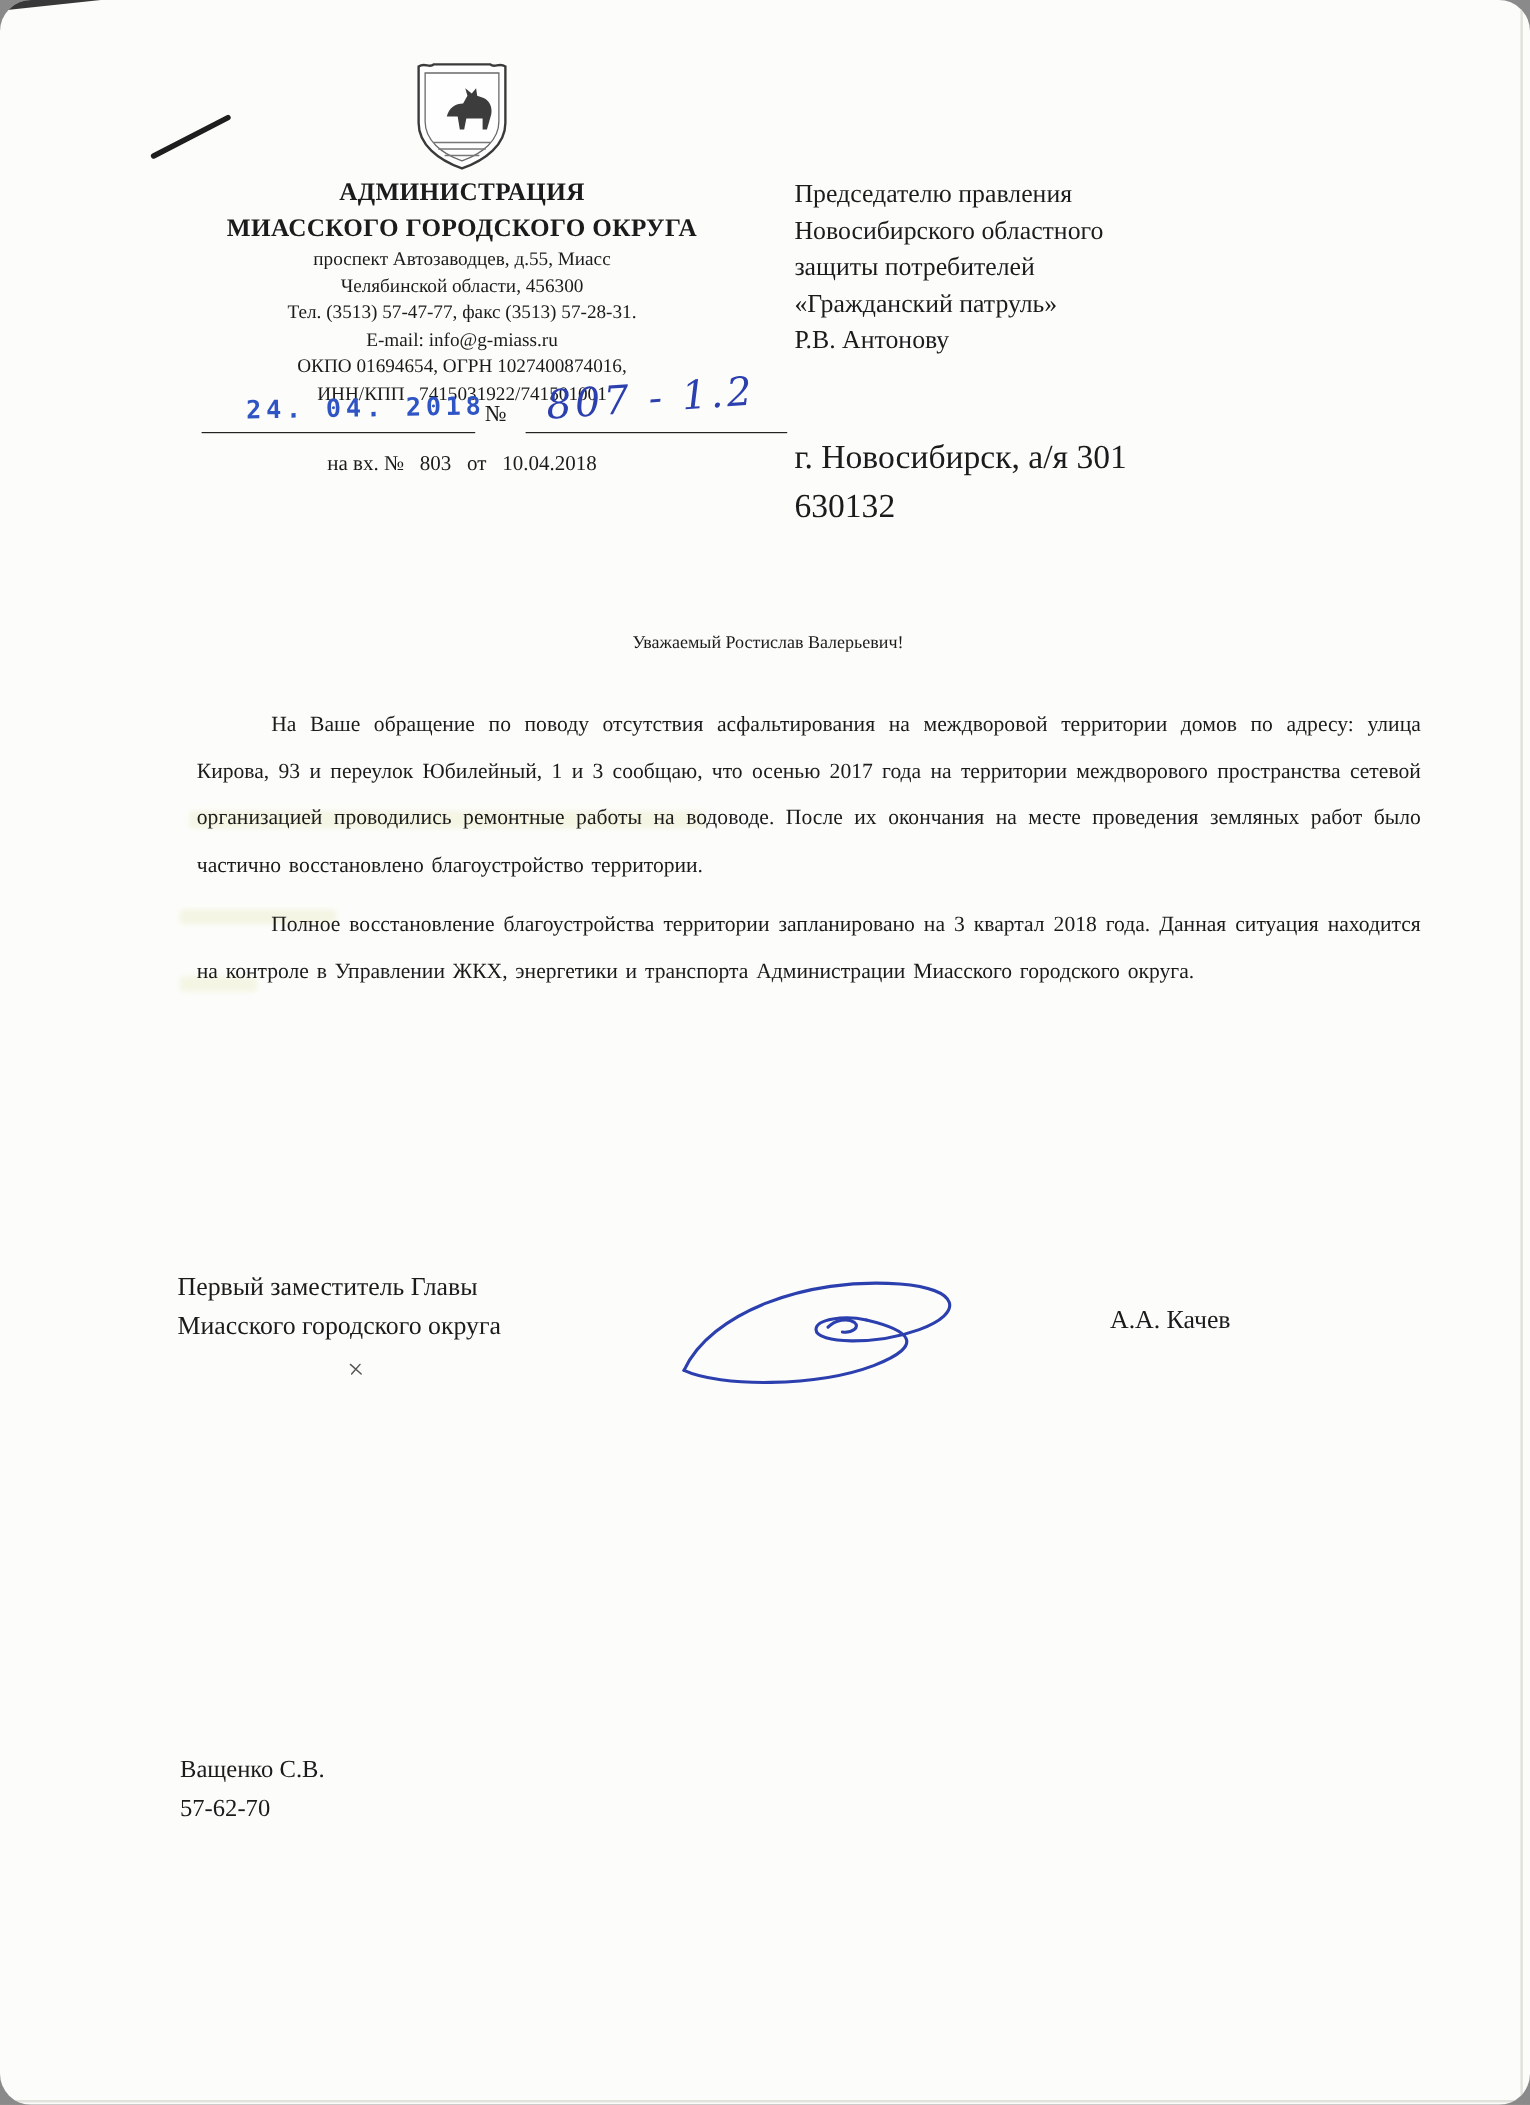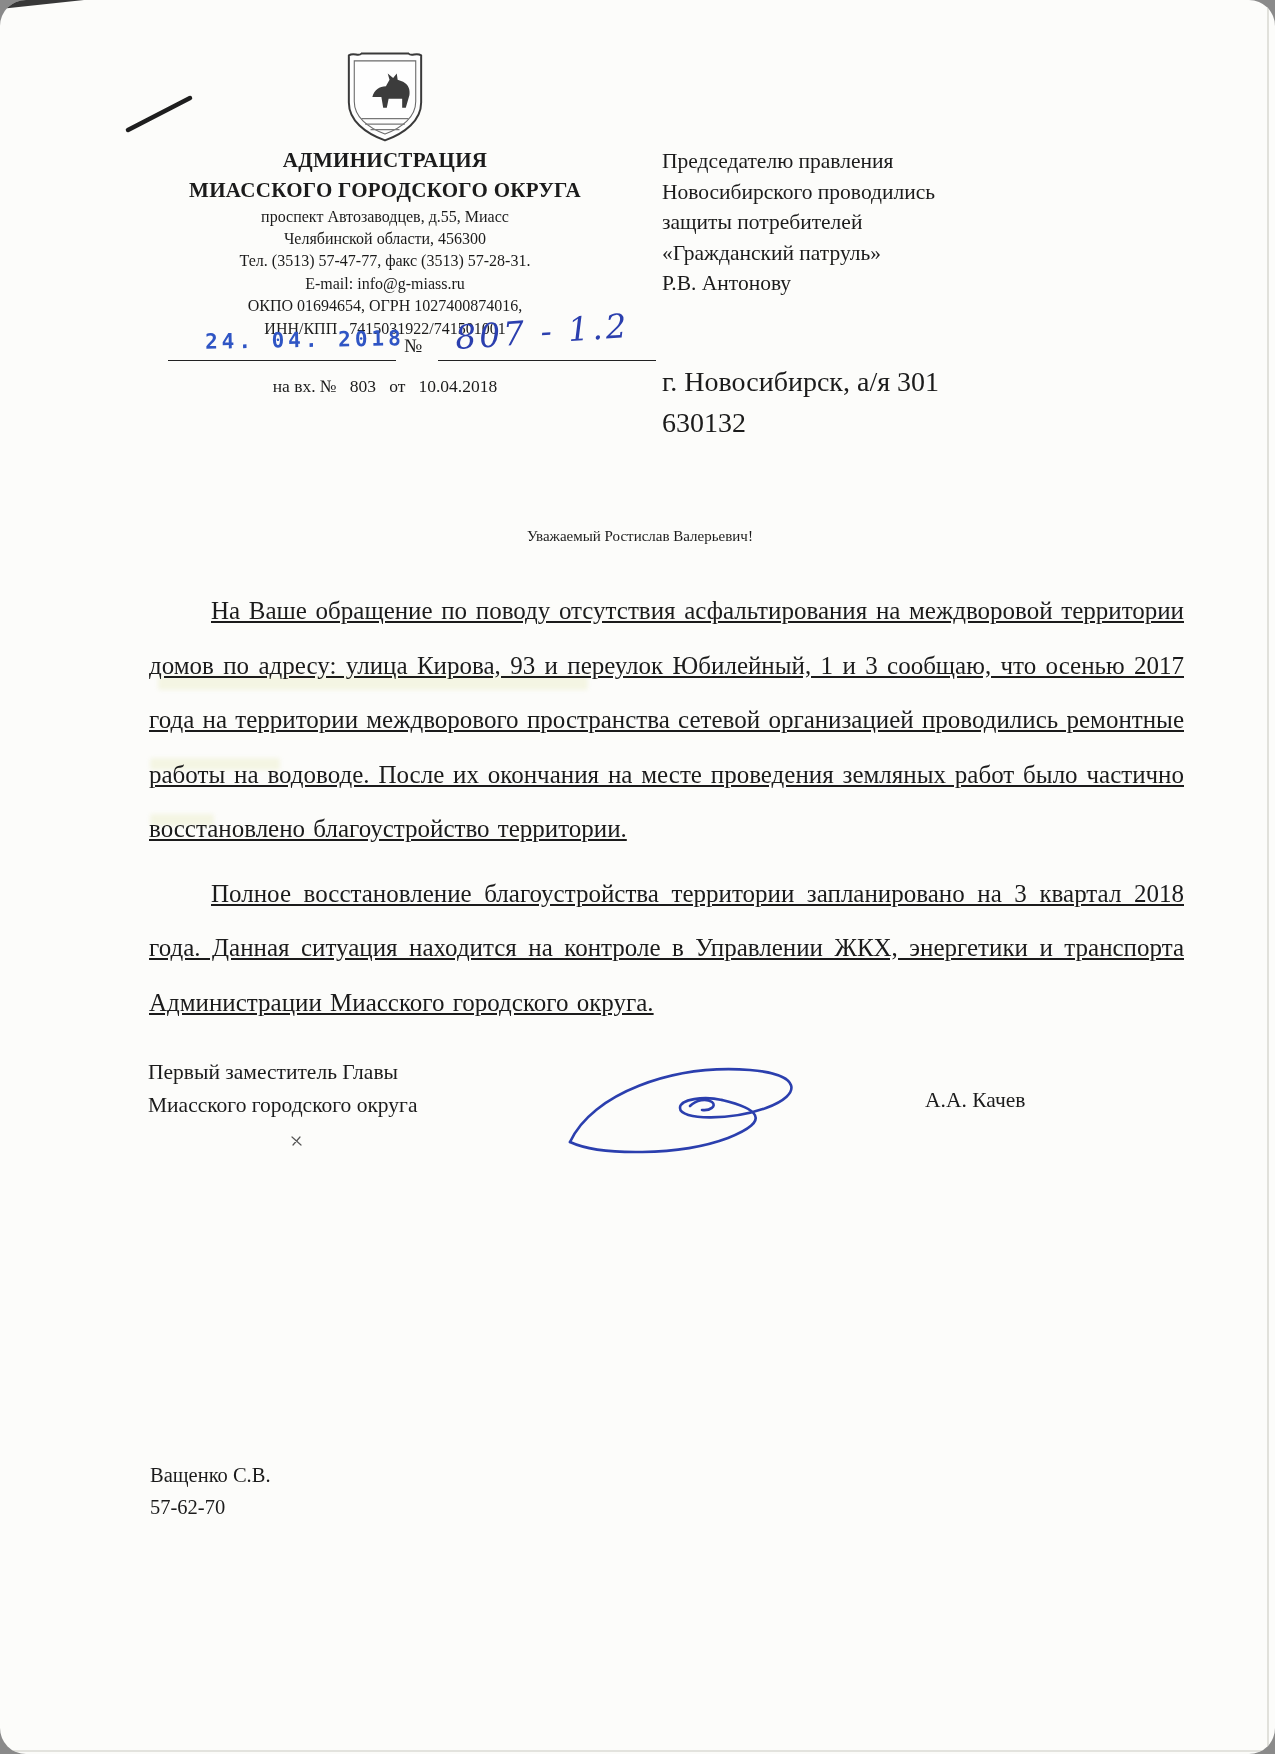--- a/index.html
+++ b/index.html
@@ -38,25 +38,24 @@
     transform:rotate(-4deg);
   }
   .refline{position:absolute;left:150px;top:376px;width:470px;text-align:center;font-size:17.5px;}
   
   .addr{position:absolute;left:662px;top:146px;width:390px;font-size:21.5px;line-height:1.42;}
   .addr-city{position:absolute;left:662px;top:362px;width:390px;font-size:28px;line-height:1.45;}
   
   .salutation{position:absolute;left:150px;top:528px;width:980px;text-align:center;font-size:15px;}
   .body-text{position:absolute;left:148px;top:584px;width:1036px;}
   .body-text p{
-    margin:0 0 10px 1px;
-    font-size:25px;line-height:2.18;
+    margin:0 0 10px 16px;
+    font-size:18px;line-height:2.18;
     text-align:justify;text-indent:62px;
     word-spacing:2px;
-    text-decoration:underline;
   }
   
   .sig-title{position:absolute;left:148px;top:1056px;font-size:21.5px;line-height:1.55;}
   .sig-name{position:absolute;left:925px;top:1088px;font-size:21.5px;}
   .sig-mark{position:absolute;left:552px;top:1056px;width:272px;height:118px;}
   .pen-tick{position:absolute;left:290px;top:1134px;width:14px;height:14px;}
   
   .footer{position:absolute;left:150px;top:1460px;font-size:20.5px;line-height:1.55;}
   
   .slash{position:absolute;left:124px;top:92px;width:72px;height:42px;}
@@ -108,21 +107,21 @@
     <span class="rule rule1"></span>
     <span class="num-sign">№</span>
     <span class="hand-num">807 - 1.2</span>
     <span class="rule rule2"></span>
   </div>
 
   <div class="refline pre">на вх. №   803   от   10.04.2018</div>
 
   <div class="addr">
     <div>Председателю правления</div>
-    <div>Новосибирского проводились</div>
+    <div>Новосибирского областного</div>
     <div>защиты потребителей</div>
     <div>«Гражданский патруль»</div>
     <div>Р.В. Антонову</div>
   </div>
   <div class="addr-city">
     <div>г. Новосибирск, а/я 301</div>
     <div>630132</div>
   </div>
 
   <div class="salutation">Уважаемый Ростислав Валерьевич!</div>

